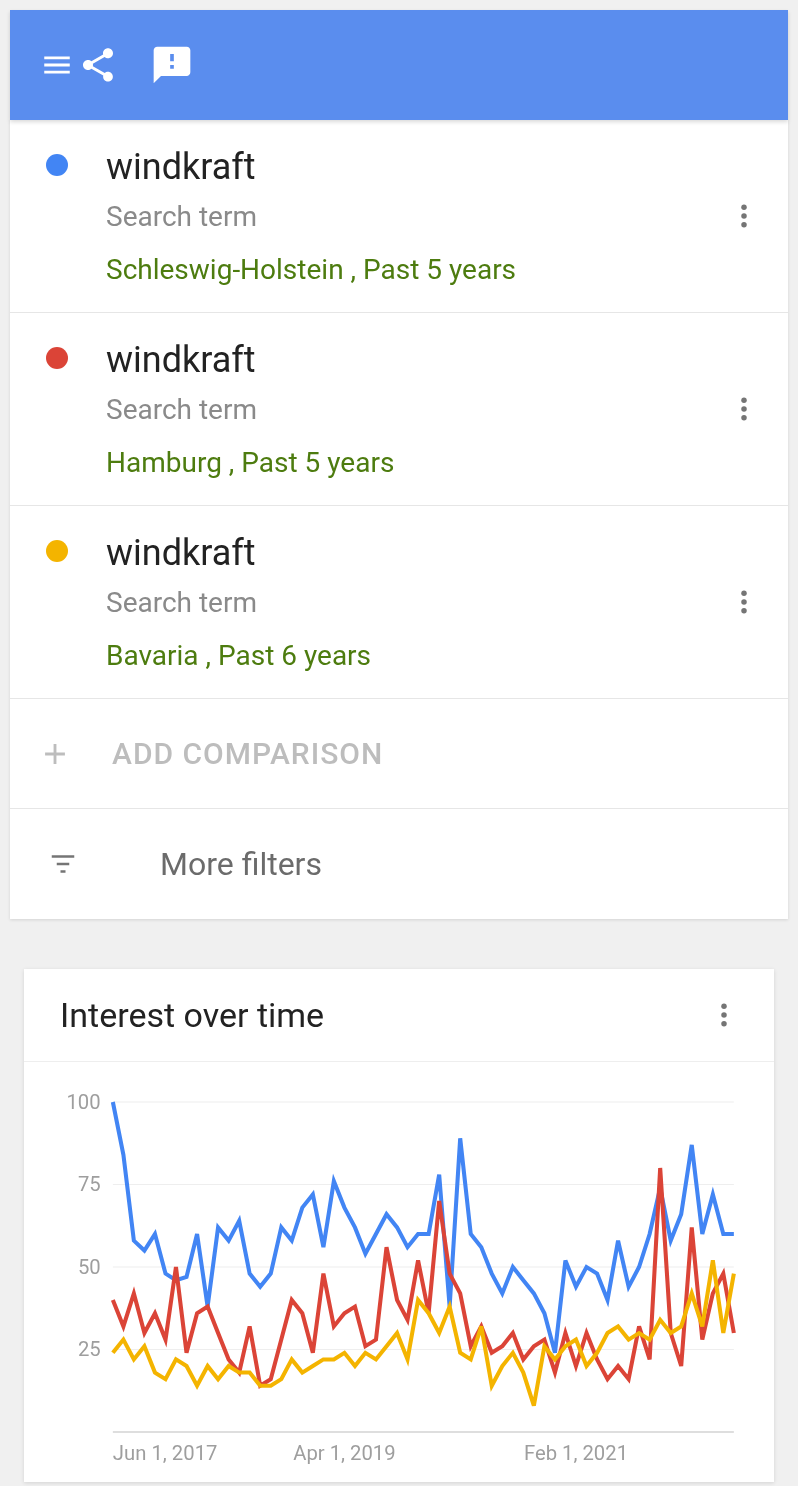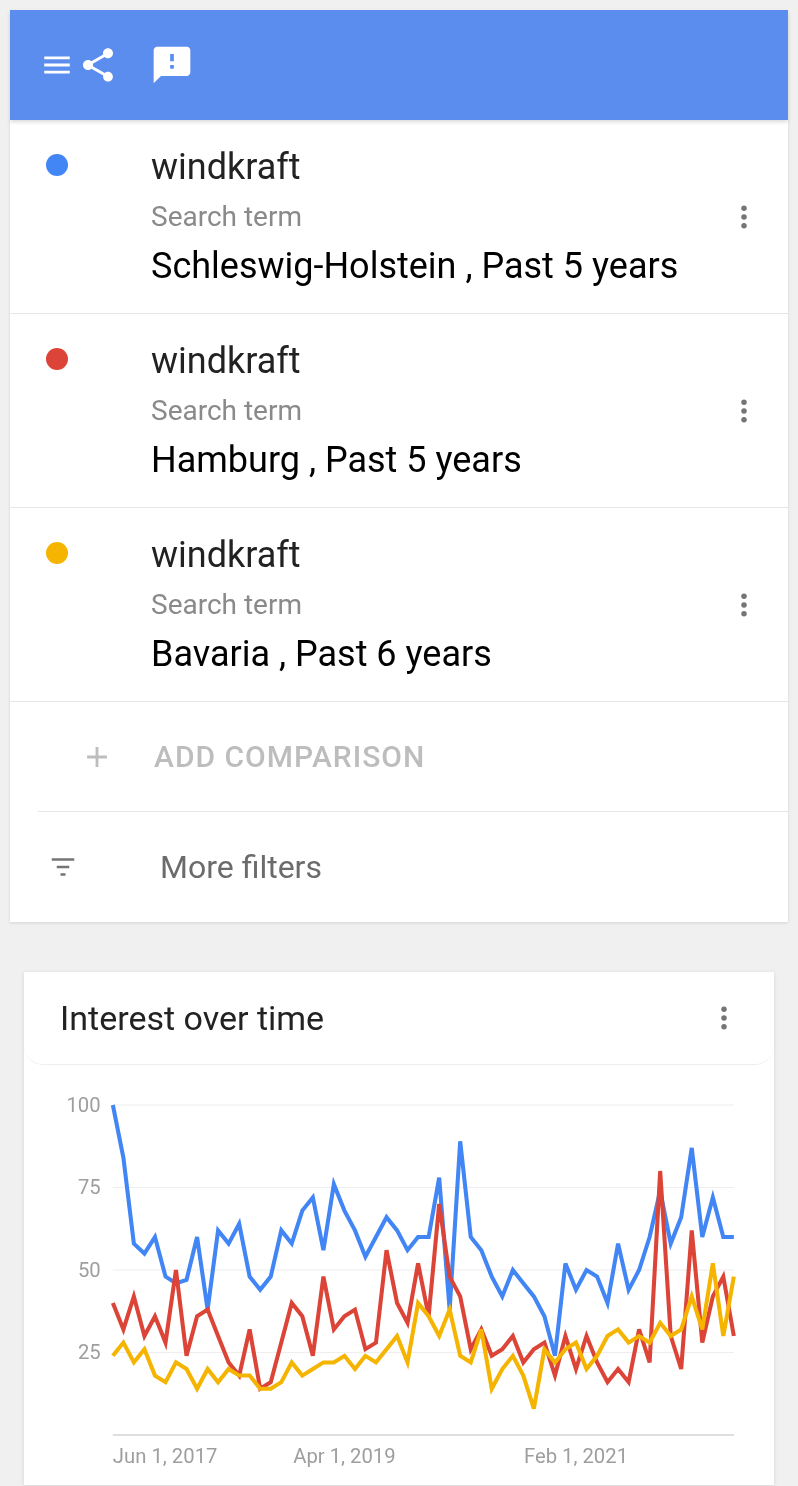--- a/index.html
+++ b/index.html
@@ -40,44 +40,42 @@
     background:#fff;
     box-shadow: 0 1px 3px rgba(0,0,0,0.12);
   }
   .terms-card { }
   .term-row {
     display:flex;
     align-items:center;
     padding: 26px 24px 26px 36px;
     border-bottom: 1px solid #e6e6e6;
     min-height: 190px;
-    gap: 45px;
   }
   .term-row:last-of-type { }
   .dot {
     width: 22px; height: 22px; border-radius:50%;
     margin-top: 8px;
     align-self: flex-start;
     margin-right: 38px;
     flex-shrink:0;
   }
   .term-body { flex:1; }
   .term-name { font-size: 36px; color: #222; font-weight:400; }
   .term-type { font-size: 28px; color: #8a8a8a; margin-top: 12px; }
-  .term-meta { font-size: 36px; color: #000000; margin-top: 12px; }
+  .term-meta { font-size: 28px; color: #4d7c0f; margin-top: 20px; }
   .kebab { width:40px;display:flex;align-items:center;justify-content:center;cursor:pointer;}
   .kebab svg { fill:#757575; }
 
   .add-row {
     display:flex; align-items:center;
-    padding: 28px 42px;
+    padding: 28px 28px;
     border-bottom: 1px solid #e6e6e6;
     height: 110px;
     cursor:pointer;
-    margin-left:28px;
   }
   .plus-icon { width:34px;height:34px; display:flex;align-items:center;justify-content:center; margin-right: 40px;}
   .plus-icon svg { fill:#bdbdbd; width:34px;height:34px;}
   .add-label { color:#bdbdbd; font-size:30px; letter-spacing:1px; font-weight:500;}
 
   .filters-row {
     display:flex; align-items:center;
     padding: 28px 36px;
     height: 110px;
     cursor:pointer;
@@ -88,21 +86,20 @@
   .filters-label { color:#6b6b6b; font-size:32px; }
 
   .chart-card {
     margin: 50px 14px 0 14px;
     box-shadow: 0 1px 4px rgba(0,0,0,0.12);
   }
   .chart-header {
     display:flex; align-items:center;
     padding: 26px 30px 26px 36px;
     border-bottom: 1px solid #eee;
-    border-radius: 19px;
   }
   .chart-title { font-size:34px; color:#222; flex:1;}
   .chart-body { padding: 30px 30px 10px 30px; position:relative; height: 420px;}
   svg.chart-svg { width:100%; height:100%; display:block; }
   .gridline { stroke:#eeeeee; stroke-width:1;}
   .axisline { stroke:#bdbdbd; stroke-width:1;}
   .series-line { fill:none; stroke-width:4; }
 </style>
 </head>
 <body>

